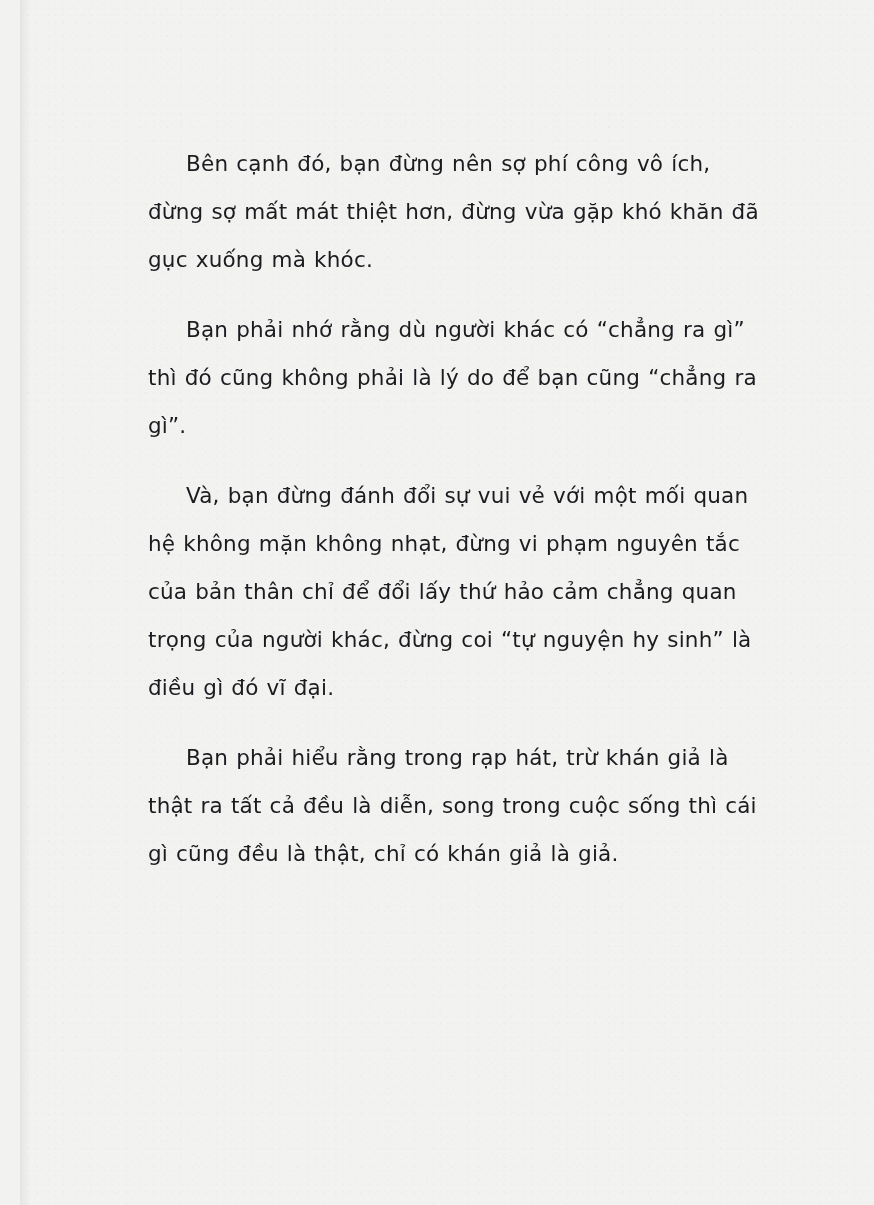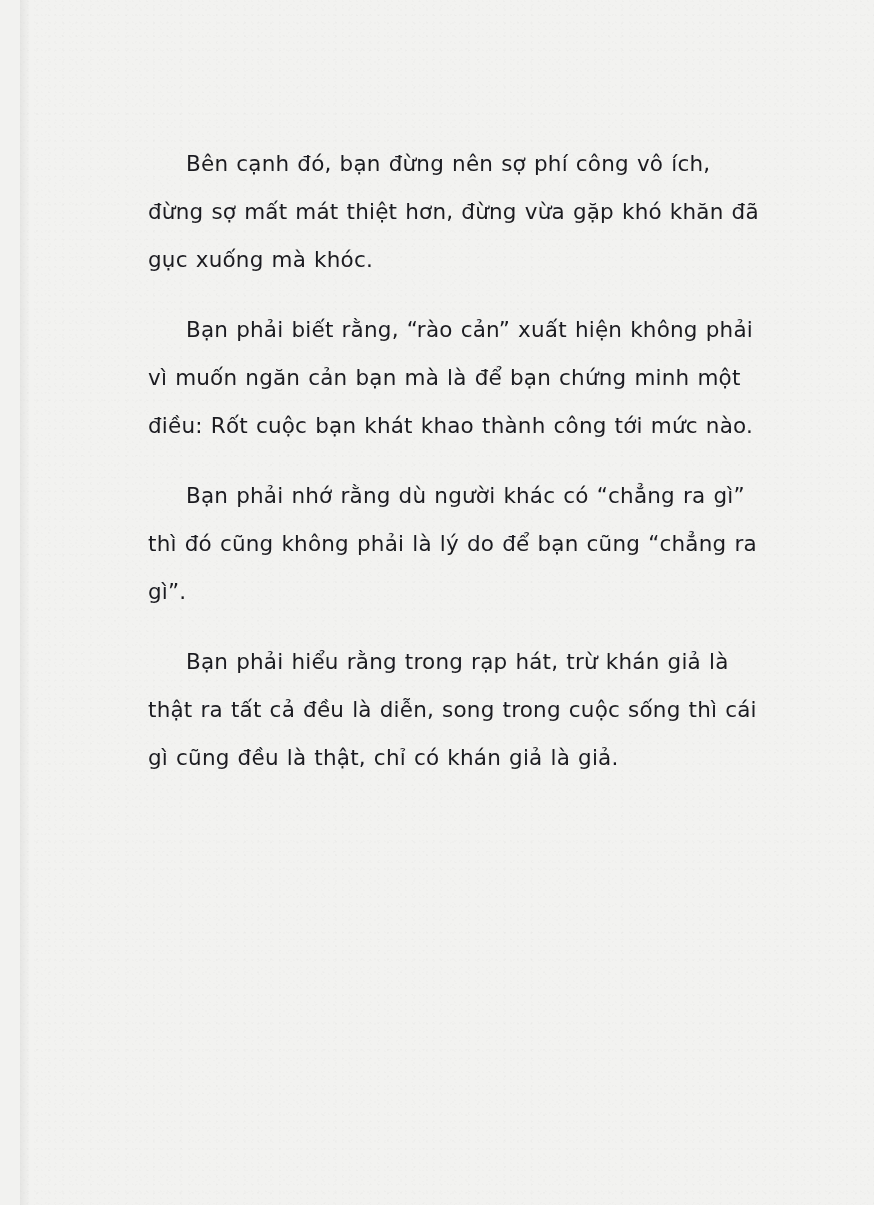--- a/index.html
+++ b/index.html
@@ -64,17 +64,17 @@
 </style>
 </head>
 <body>
 
 <div class="page">
   <div class="edge-left"></div>
   <div class="edge-right"></div>
 
   <div class="text-body">
     <p class="para">Bên cạnh đó, bạn đừng nên sợ phí công vô ích, đừng sợ mất mát thiệt hơn, đừng vừa gặp khó khăn đã gục xuống mà khóc.</p>
-    <p class="para">Bạn phải biết rằng, “rào cản” xuất hiện không phải vì muốn ngăn cản bạn mà là để bạn chứng minh một điều: Rốt cuộc bạn khát khao thành công tới mức nào.</p>
     <p class="para">Bạn phải nhớ rằng dù người khác có “chẳng ra gì” thì đó cũng không phải là lý do để bạn cũng “chẳng ra gì”.</p>
+    <p class="para">Và, bạn đừng đánh đổi sự vui vẻ với một mối quan hệ không mặn không nhạt, đừng vi phạm nguyên tắc của bản thân chỉ để đổi lấy thứ hảo cảm chẳng quan trọng của người khác, đừng coi “tự nguyện hy sinh” là điều gì đó vĩ đại.</p>
     <p class="para">Bạn phải hiểu rằng trong rạp hát, trừ khán giả là thật ra tất cả đều là diễn, song trong cuộc sống thì cái gì cũng đều là thật, chỉ có khán giả là giả.</p>
   </div>
 </div>
 
 </body></html>

